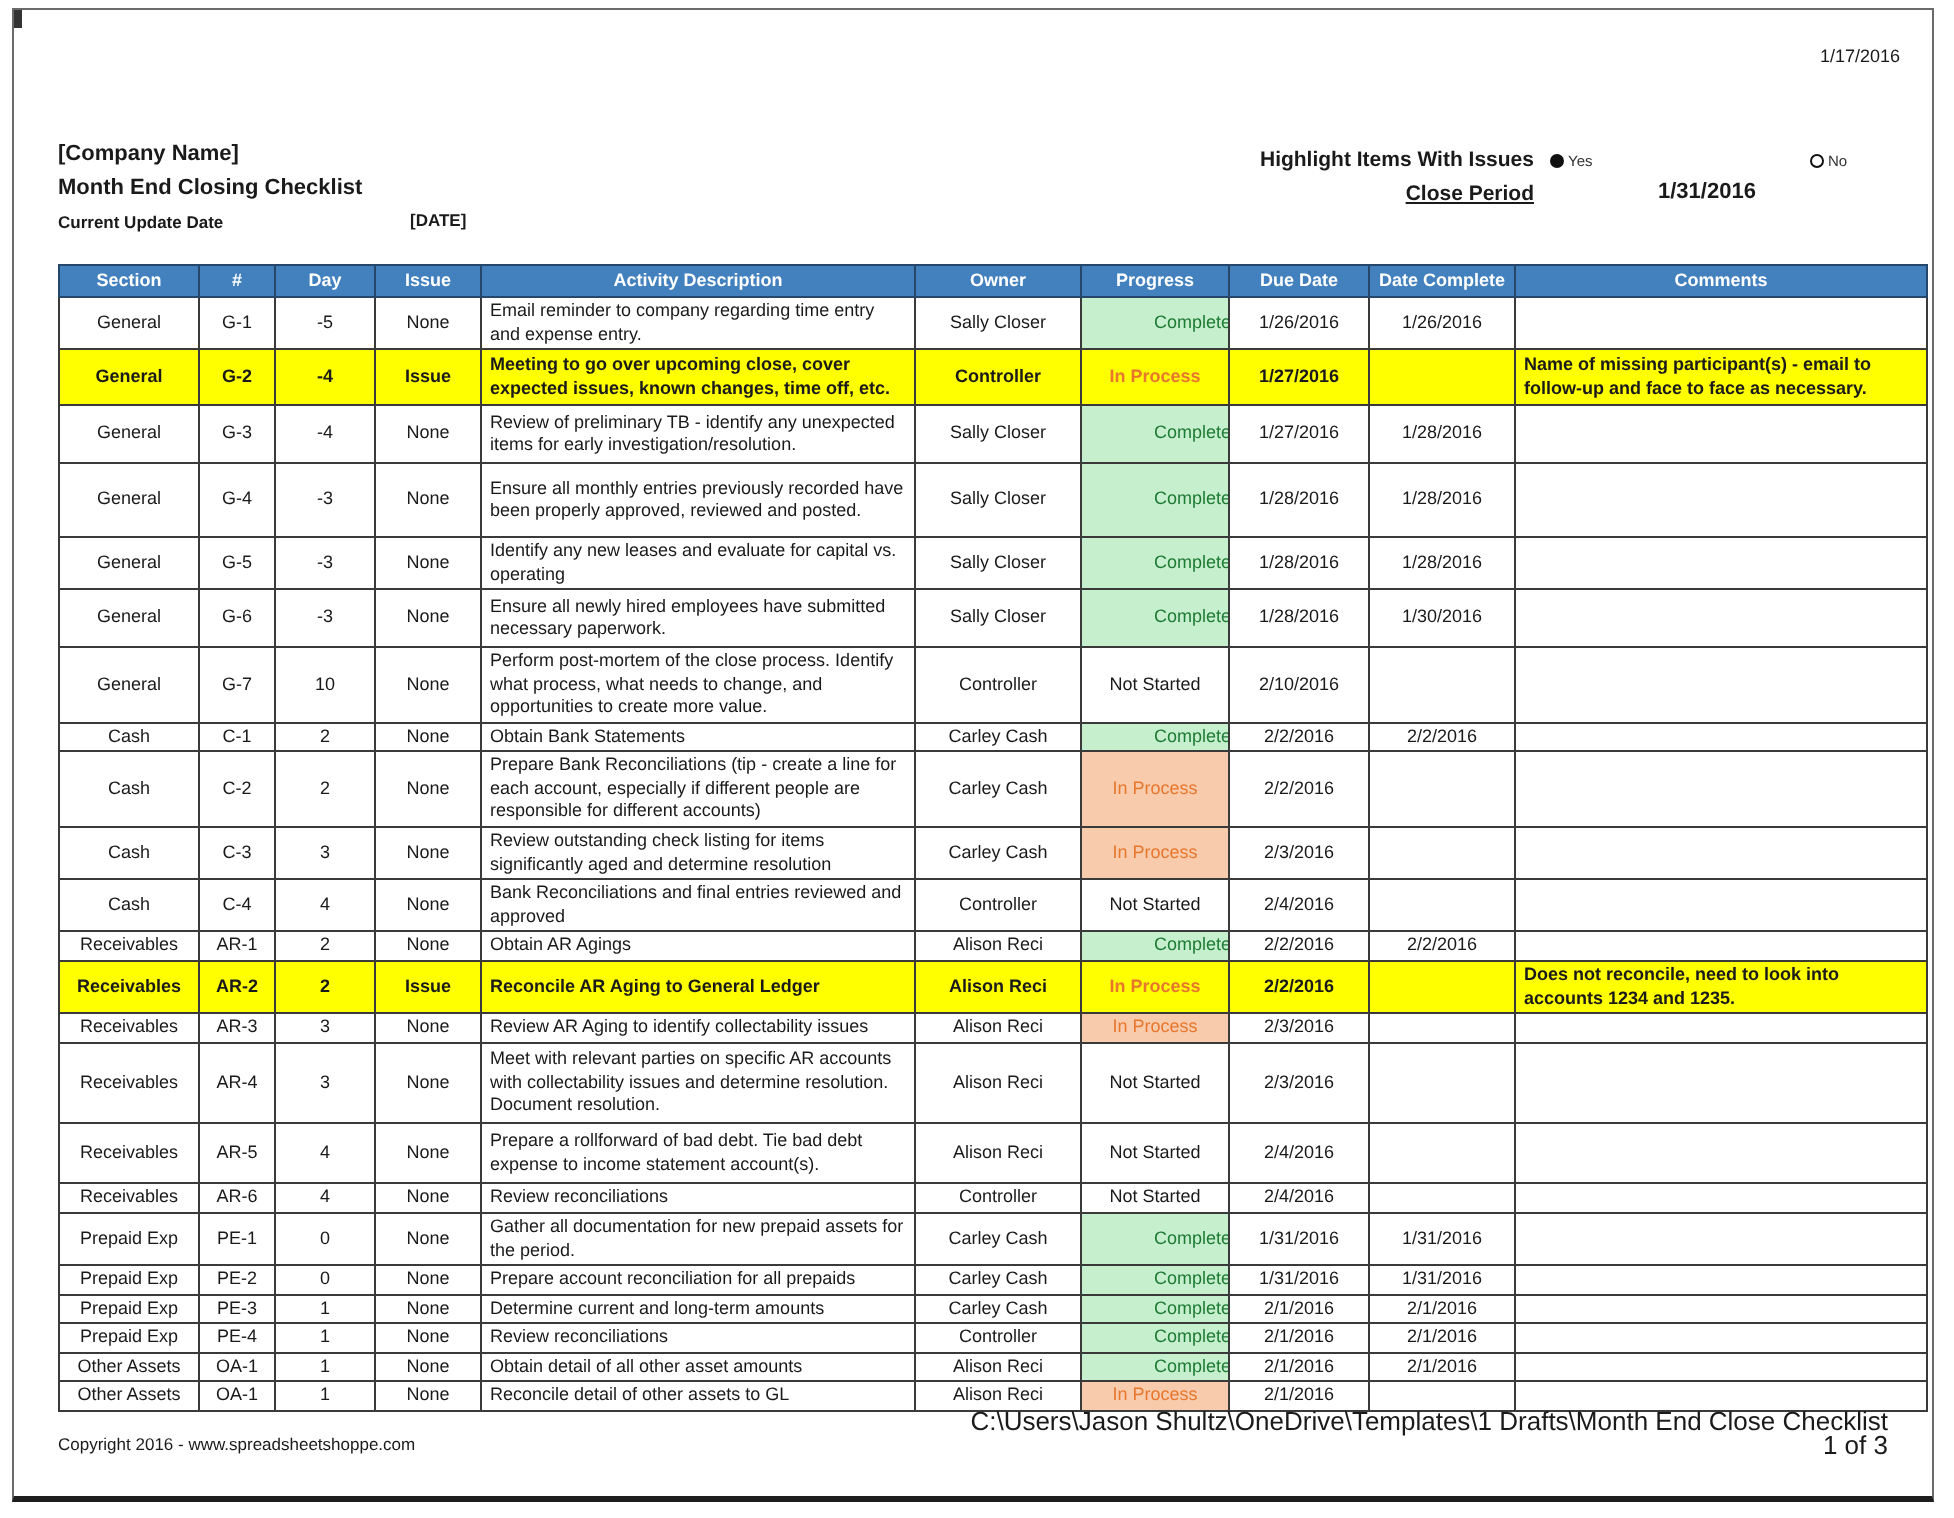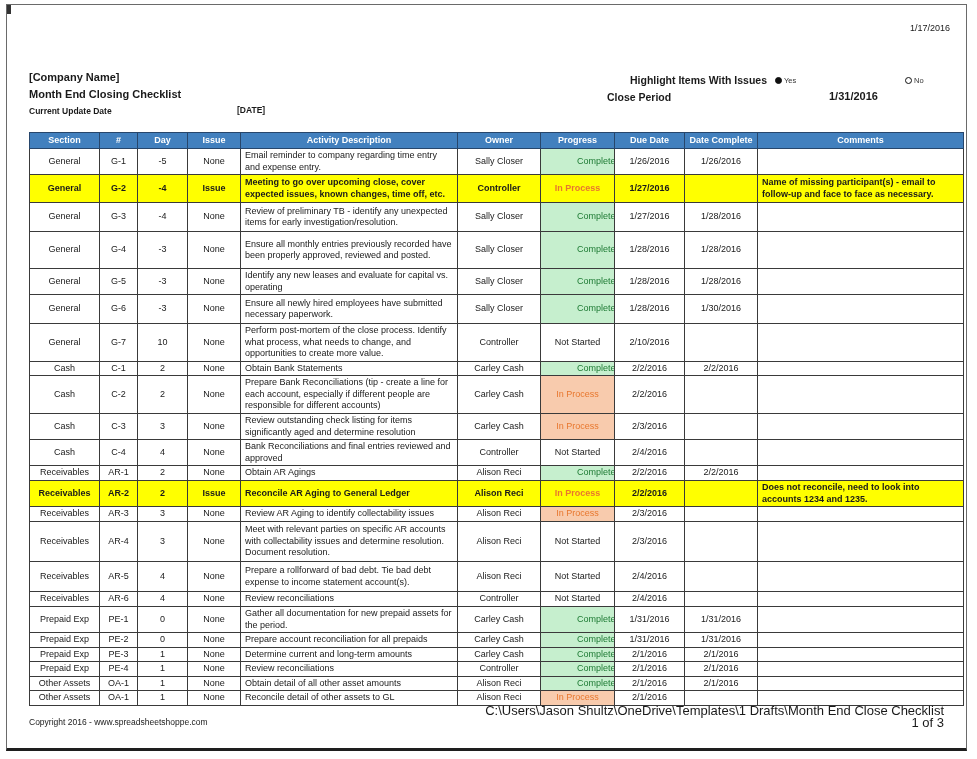--- a/index.html
+++ b/index.html
@@ -13,24 +13,24 @@
     background:#fff; border:1px solid #6a6a6a; border-bottom:3px solid #1e1e1e;
     box-sizing:border-box;
   }
   .corner-mark { position:absolute; left:0; top:0; width:4px; height:9px; background:#333; }
 
   .print-date { position:absolute; top:18px; right:16px; font-size:9px; }
 
   .company-name { position:absolute; left:22px; top:66px; font-size:11px; font-weight:bold; }
   .doc-title    { position:absolute; left:22px; top:83px; font-size:11px; font-weight:bold; }
   .cud-label    { position:absolute; left:22px; top:101px; font-size:8.5px; font-weight:bold; }
-  .cud-value    { position:absolute; left:198px; top:100px; font-size:8.5px; font-weight:bold;margin-left:32px; }
+  .cud-value    { position:absolute; left:198px; top:100px; font-size:8.5px; font-weight:bold; }
 
   .hl-label { position:absolute; top:69px; left:600px; width:160px; text-align:right; font-size:10.5px; font-weight:bold; }
-  .cp-label { position:absolute; top:86px; left:600px; width:160px; text-align:left; font-size:10.5px; font-weight:bold; }
+  .cp-label { position:absolute; top:86px; left:600px; width:160px; text-align:right; font-size:10.5px; font-weight:bold;text-decoration:underline; }
   .cp-value { position:absolute; top:85px; left:822px; font-size:11px; font-weight:bold; }
 
   .radio { position:absolute; display:flex; align-items:center; gap:2px; cursor:pointer; }
   .radio-yes { top:71px; left:768px; }
   .radio-no  { top:71px; left:898px; }
   .radio-circle { width:7px; height:7px; border:1px solid #111; border-radius:50%; box-sizing:border-box; background:#fff; }
   .radio-circle.filled { background:#111; box-shadow:inset 0 0 0 1.5px #111; }
   .radio-label { font-size:7.5px; color:#333; }
 
   table.checklist {

